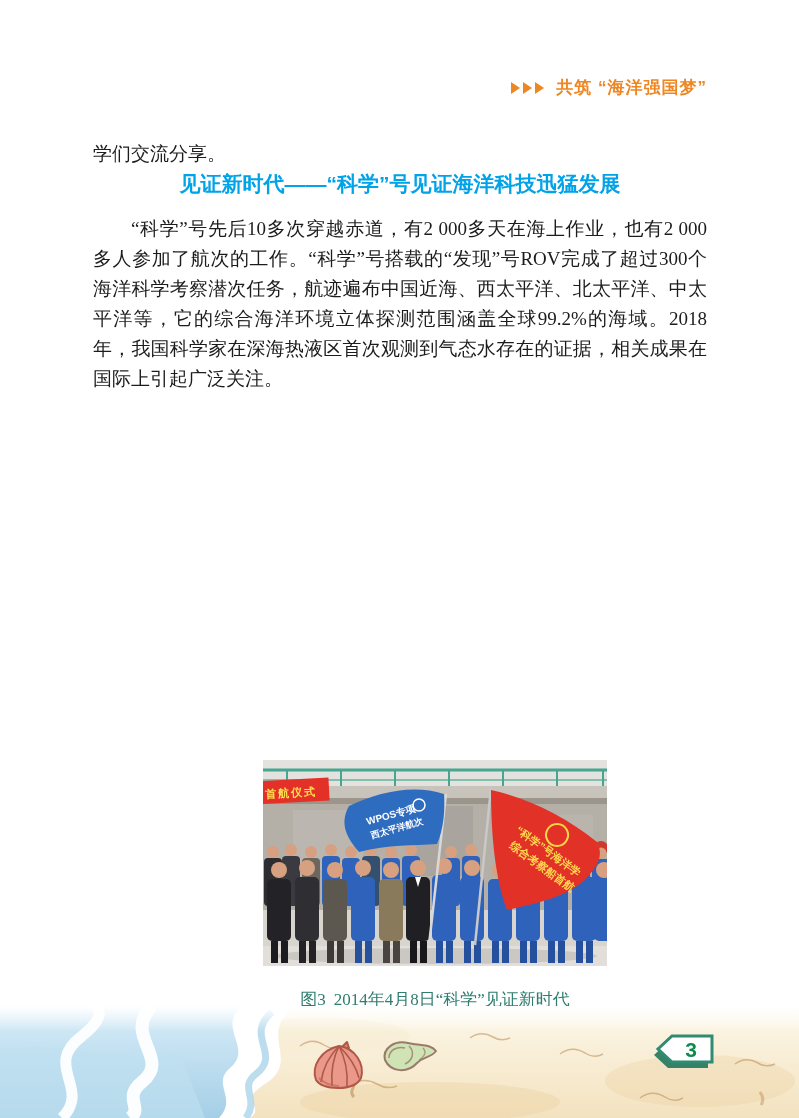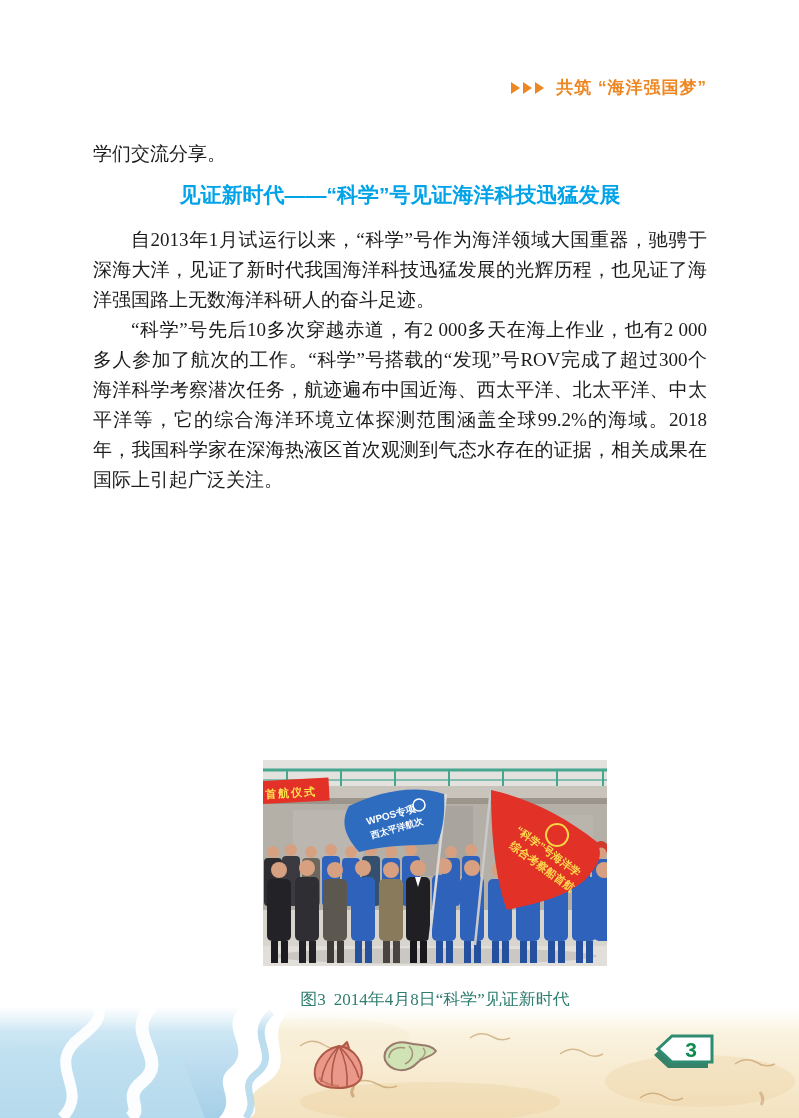--- a/index.html
+++ b/index.html
@@ -16,21 +16,21 @@
     font-weight:bold;font-size:17px;color:#ee8622;letter-spacing:1px;
   }
   .tri{width:0;height:0;display:inline-block;margin-right:3px;
     border-top:6px solid transparent;border-bottom:6px solid transparent;
     border-left:9px solid #ee8622;}
   .header-title{margin-left:9px;}
   
   .content{position:absolute;left:93px;top:142px;width:614px;}
   .lead-line{font-size:19px;line-height:24px;font-family:Liberation Serif, serif;}
   .section-title{
-    margin-top:15px;text-align:center;
+    margin-top:4px;text-align:center;
     font-family:"Liberation Sans","DejaVu Sans",sans-serif;
     font-weight:bold;font-size:21px;line-height:28px;color:#00a2e8;
   }
   .paras{margin-top:16px;}
   .paras p{margin:0;font-size:19px;line-height:30px;text-align:justify;text-indent:2em;}
   
   .figure{position:absolute;left:263px;top:760px;width:344px;}
   .figure svg{display:block;}
   .caption{margin-top:22px;text-align:center;font-size:17px;color:#2f7d6e;white-space:nowrap;}
   .caption .fig-label{margin-right:8px;}
@@ -51,21 +51,20 @@
   <span class="tri"></span>
   <span class="header-title">共筑 “海洋强国梦”</span>
 </div>
 
 <div class="content">
   <div class="lead-line">学们交流分享。</div>
 
   <div class="section-title">见证新时代——“科学”号见证海洋科技迅猛发展</div>
 
   <div class="paras">
-    <p>自2013年1月试运行以来，“科学”号作为海洋领域大国重器，驰骋于深海大洋，见证了新时代我国海洋科技迅猛发展的光辉历程，也见证了海洋强国路上无数海洋科研人的奋斗足迹。</p>
     <p>“科学”号先后10多次穿越赤道，有2 000多天在海上作业，也有2 000多人参加了航次的工作。“科学”号搭载的“发现”号ROV完成了超过300个海洋科学考察潜次任务，航迹遍布中国近海、西太平洋、北太平洋、中太平洋等，它的综合海洋环境立体探测范围涵盖全球99.2%的海域。2018年，我国科学家在深海热液区首次观测到气态水存在的证据，相关成果在国际上引起广泛关注。</p>
   </div>
 </div>
 
 <div class="figure">
   <svg viewBox="0 0 344 206" width="344" height="206">
 
     <rect x="0" y="0" width="344" height="40" fill="#e3e2df"></rect>
 
     <g stroke="#46a68f">

